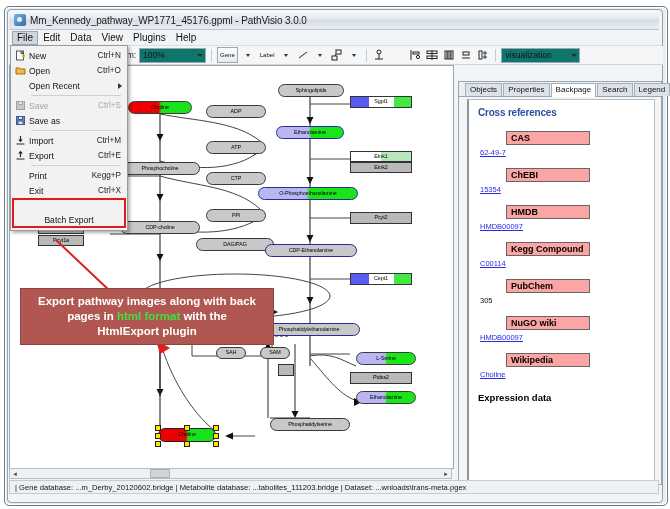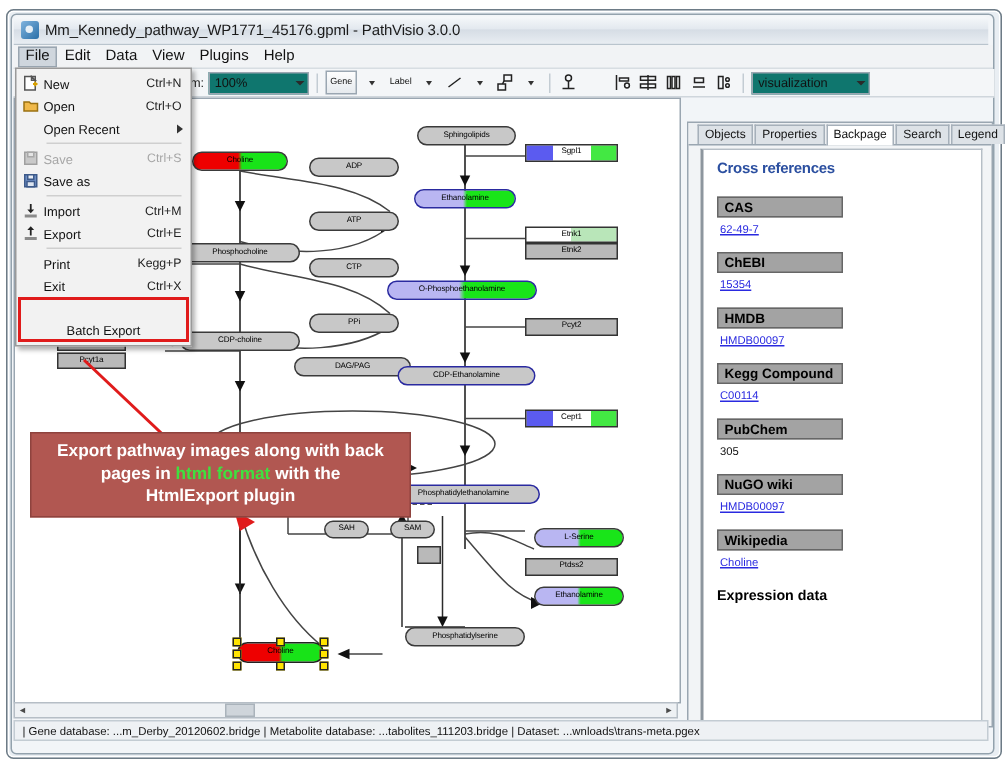--- a/index.html
+++ b/index.html
@@ -76,22 +76,22 @@
   .tabs{position:absolute;left:0;top:0;height:15px;width:100%;display:flex;align-items:flex-end;
       padding-left:6px;background:#eceff2;border-bottom:1px solid #9aa6b1;box-sizing:border-box;}
   .tab{font-size:8px;color:#111;border:1px solid #a6b0ba;border-bottom:none;background:#dde2e7;
       padding:1px 4px 1px 4px;margin-right:1px;line-height:10px;}
   .tab.sel{background:#fff;position:relative;top:1px;padding-bottom:2px;font-weight:normal;}
   .bp{position:absolute;left:8px;top:17px;width:188px;height:382px;background:#fff;
       border:1px solid #b6bec6;border-left:2px solid #8d969e;overflow:hidden;box-sizing:border-box;}
   .bp-inner{padding:7px 9px 0 9px;}
   .bp-h{font-size:10px;font-weight:bold;color:#2b4fa0;margin-bottom:13px;letter-spacing:-.2px;}
   .xref{margin-bottom:2px;}
-  .xref-hd{border:1px solid #666;background:#a3a3a3;font-size:9px;font-weight:bold;color:#000;
-      padding:1px 4px;width:84px;box-sizing:border-box;}
+  .xref-hd{border:1px solid #666;background:#fca5a5;font-size:9px;font-weight:bold;color:#000;
+      padding:1px 4px;width:84px;box-sizing:border-box;margin-left:28px;}
   .xref-val{font-size:7.5px;color:#2a2ae0;text-decoration:underline;padding:3px 0 9px 2px;}
   .xref-val.plain{color:#111;text-decoration:none;}
   .bp-ft{font-size:9.5px;font-weight:bold;color:#000;margin-top:4px;}
 
   
   .hscroll{position:absolute;left:9px;top:468px;width:443px;height:11px;background:#eef1f4;
       border:1px solid #b6bec6;box-sizing:border-box;display:flex;align-items:center;}
   .sb-arrow{width:10px;height:9px;display:flex;align-items:center;justify-content:center;
       font-size:6px;color:#4a4a4a;}
   .sb-thumb{position:absolute;left:140px;width:18px;height:7px;background:#cfd5db;border:1px solid #aab3bb;}

